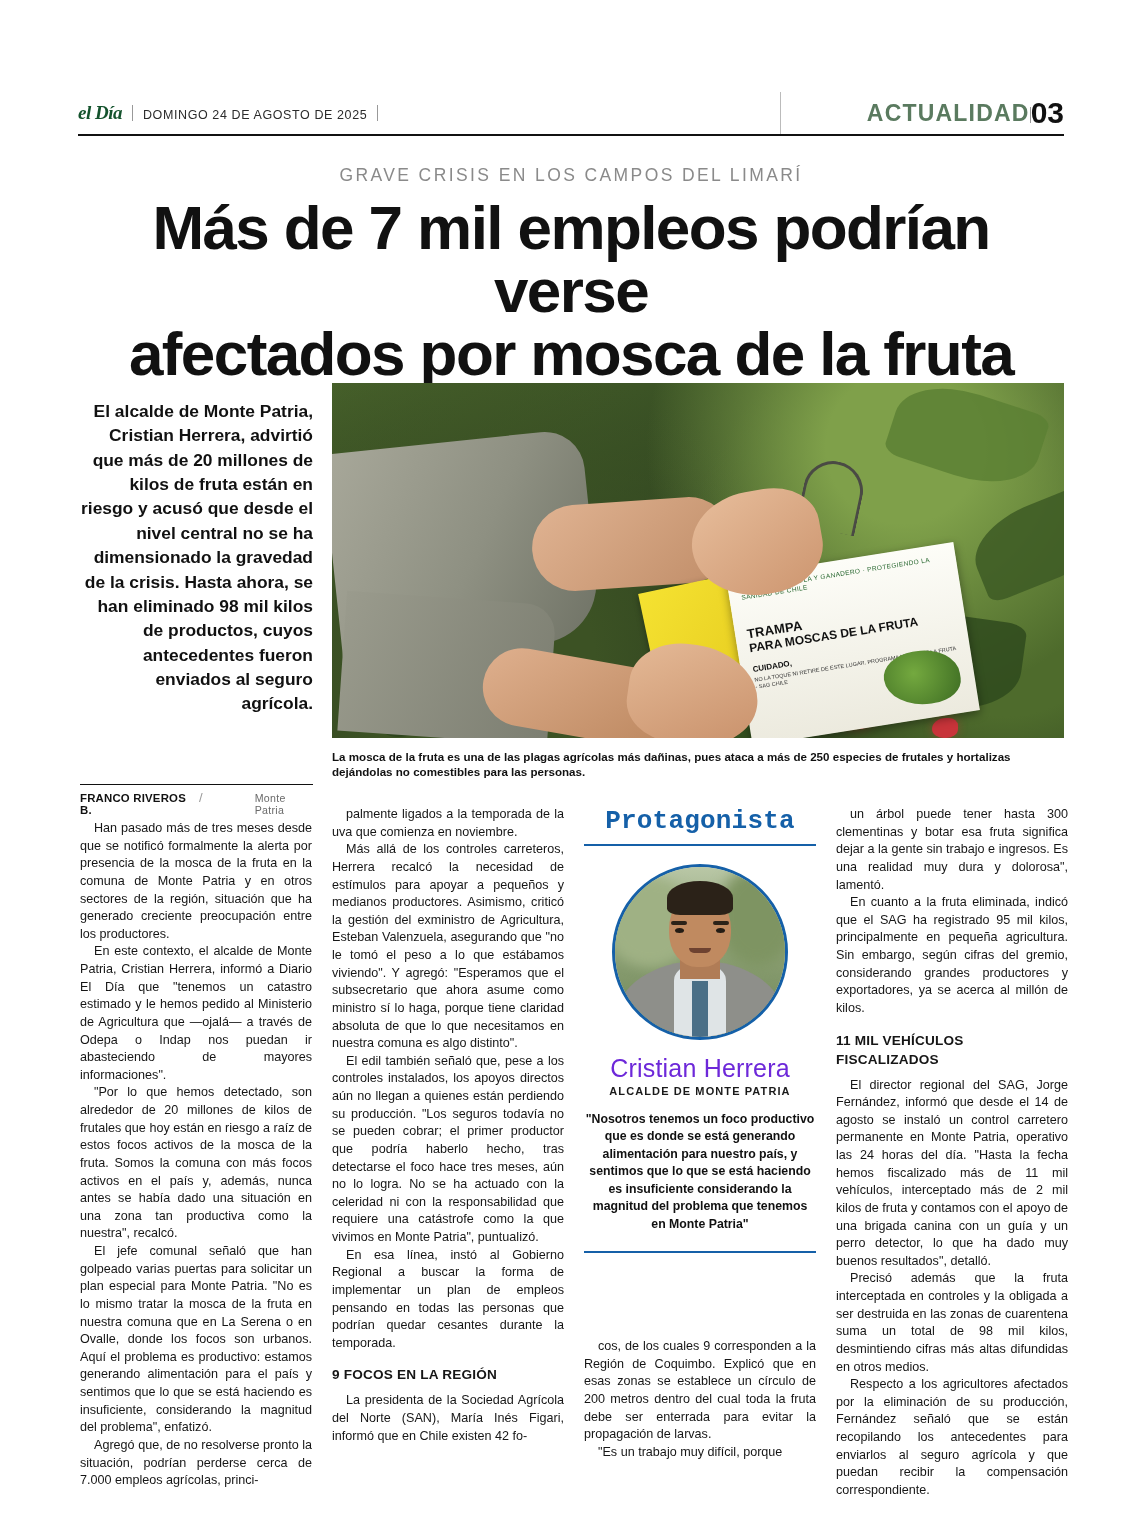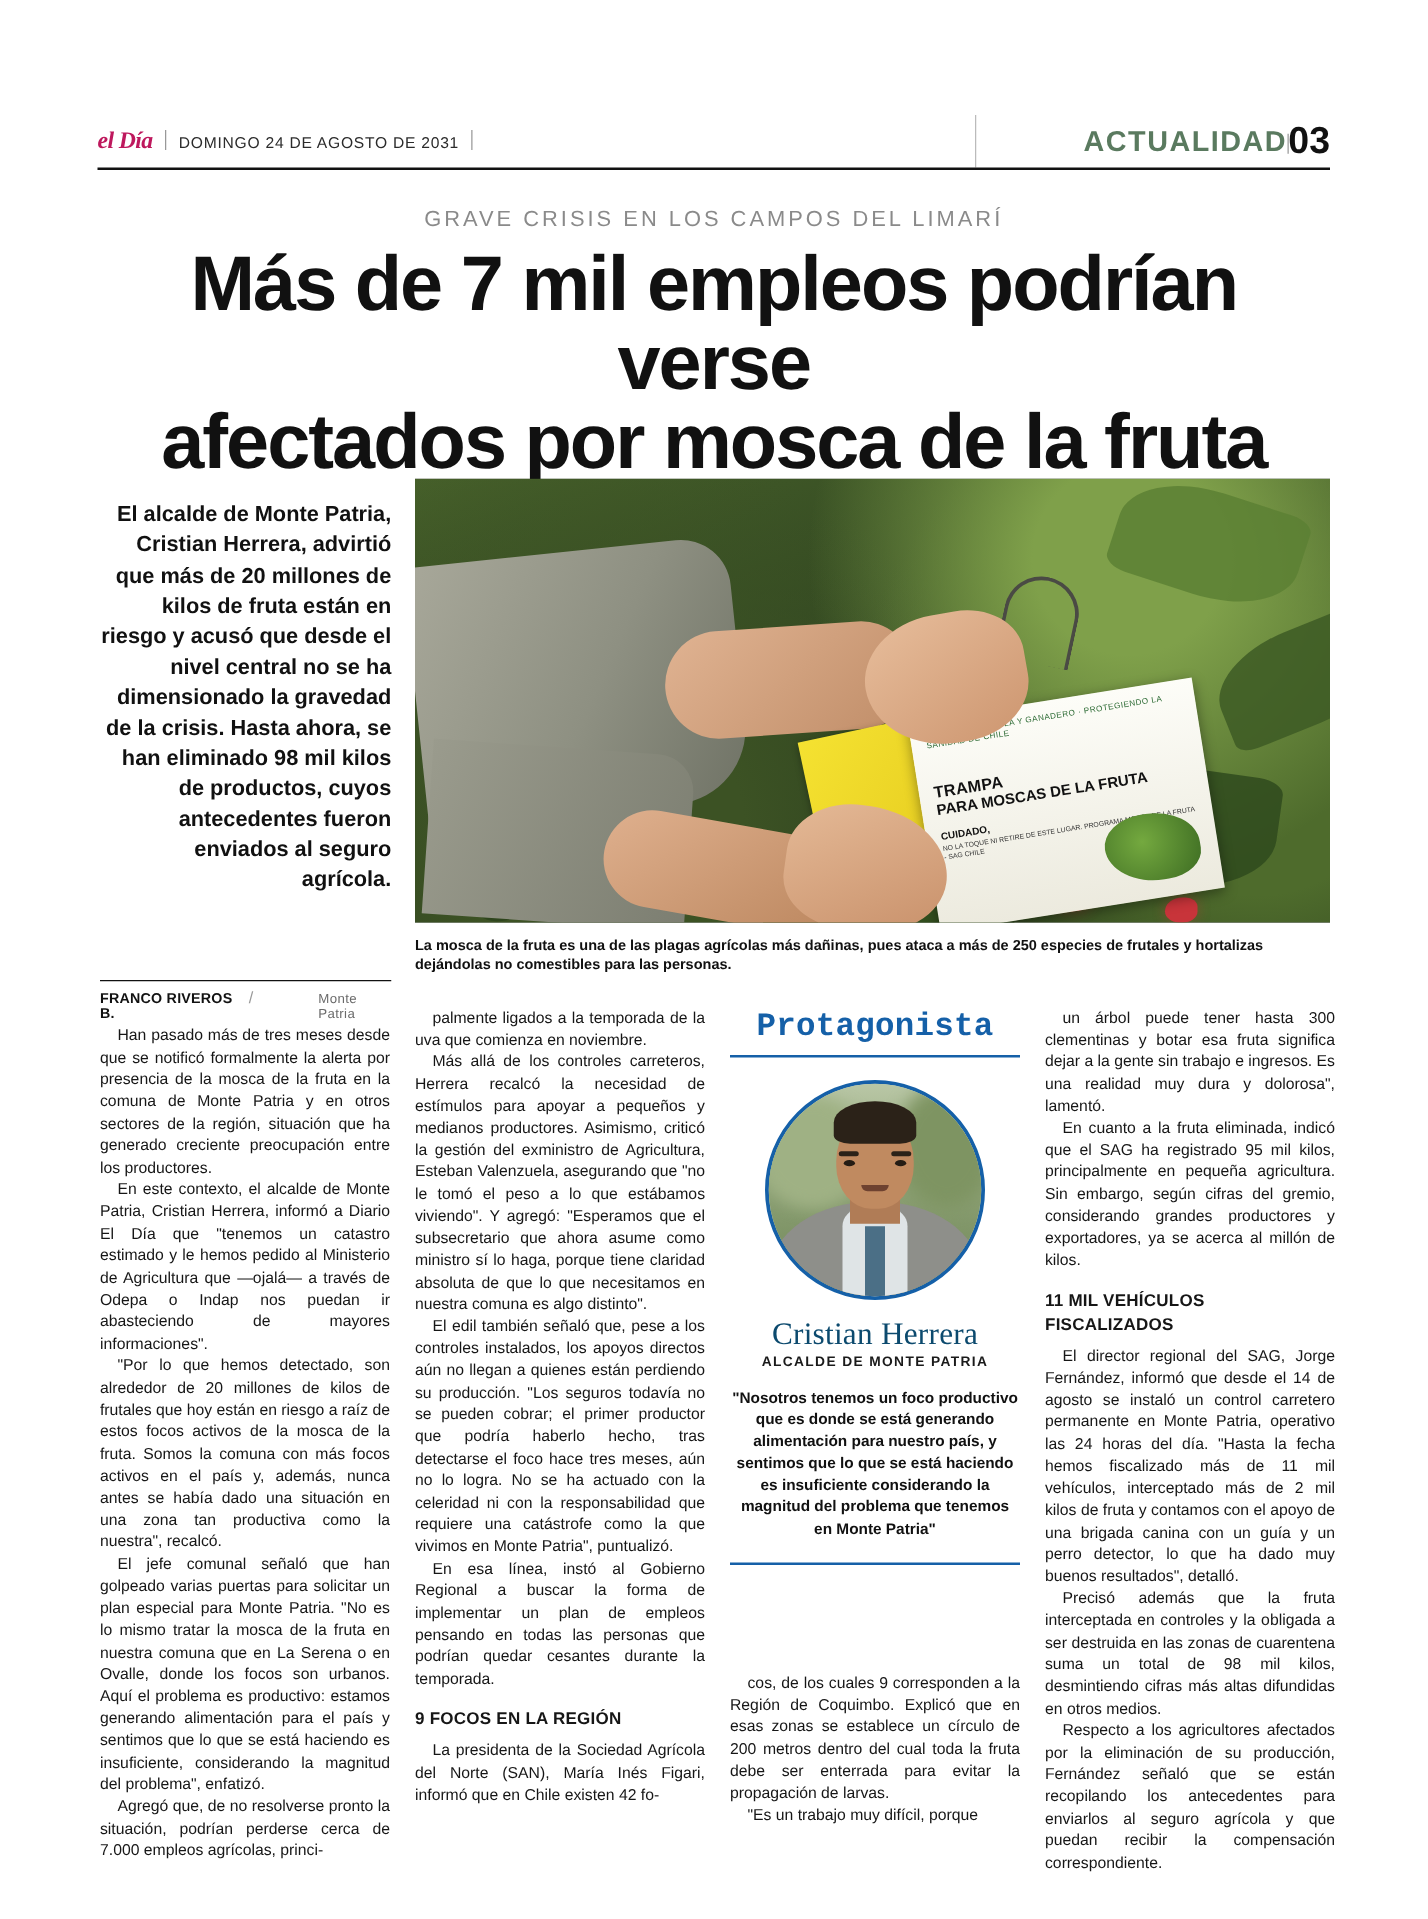--- a/index.html
+++ b/index.html
@@ -32,21 +32,21 @@
     display: flex;
     align-items: baseline;
     gap: 10px;
   }
   .logo {
     font-family: "Liberation Serif", serif;
     font-weight: bold;
     font-style: italic;
     font-size: 19px;
     letter-spacing: -0.5px;
-    color: #be185d;
+    color: #14532d;
   }
   .mh-divider {
     display: inline-block;
     width: 1px;
     height: 16px;
     background: #999;
     position: relative;
     top: 2px;
   }
   .mh-date {
@@ -406,23 +406,23 @@
     background: #241c14; border-radius: 50%;
   }
   .prot-photo .eye.left { left: 60px; }
   .prot-photo .eye.right { right: 60px; }
   .prot-photo .mouth {
     position: absolute; left: 50%; bottom: 84px; transform: translateX(-50%);
     width: 22px; height: 5px; background: #6e4230; border-radius: 0 0 10px 10px;
   }
   .prot-name {
     margin-top: 14px;
-    font-family: Liberation Serif, serif;
+    font-family: Liberation Sans, sans-serif;
     font-size: 25px;
-    color: #0c4a6e;
+    color: #6d28d9;
     letter-spacing: .2px;
   }
   .prot-role {
     margin-top: 2px;
     font-size: 11px;
     font-weight: bold;
     letter-spacing: 1.1px;
     color: #1a1a1a;
   }
   .prot-quote {
@@ -441,21 +441,21 @@
 </style>
 </head>
 <body>
 
 <div class="page">
 
   <div class="masthead">
     <div class="masthead-left">
       <span class="logo">el Día</span>
       <span class="mh-divider"></span>
-      <span class="mh-date">DOMINGO 24 DE AGOSTO DE 2031</span>
+      <span class="mh-date">DOMINGO 24 DE AGOSTO DE 2025</span>
       <span class="mh-divider"></span>
     </div>
     <div class="masthead-right">
       <span class="section-name">ACTUALIDAD</span>
       <span class="mh-divider"></span>
       <span class="page-num">03</span>
     </div>
   </div>
   <div class="mh-vrule"></div>
   <div class="mh-rule"></div>

